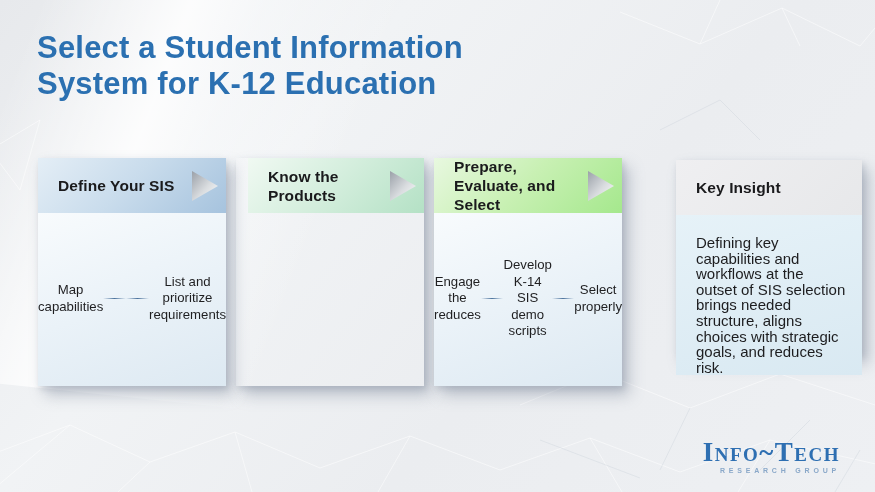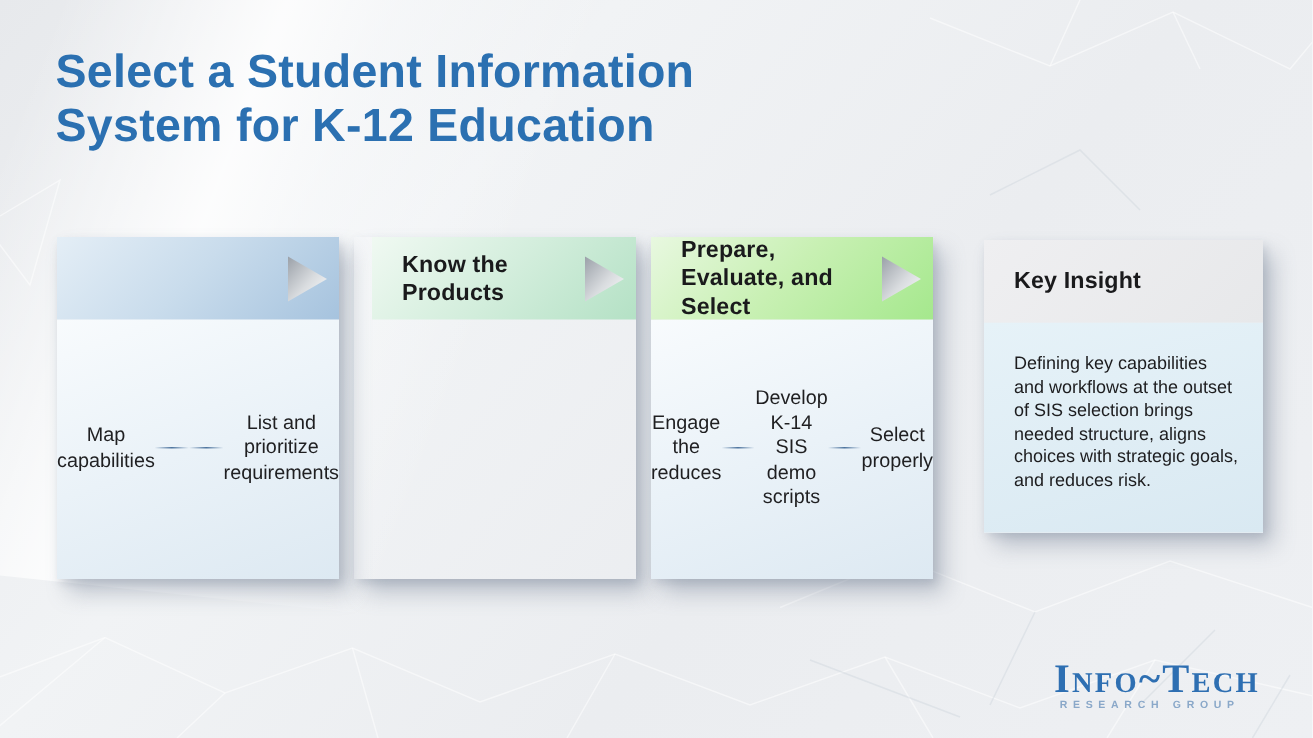--- a/index.html
+++ b/index.html
@@ -64,35 +64,35 @@
   .w100 { max-width: 102px; }
   .w120 { max-width: 120px; }
   .w130 { max-width: 132px; }
   .sep {
     height: 1px; width: calc(100% - 16px);
     background: linear-gradient(90deg, rgba(72,113,156,0) 0%, rgba(50,94,142,0.85) 50%, rgba(72,113,156,0) 100%);
   }
 
   .card-insight {
     width: 186px; height: 195px;
-    margin-left: 24px; margin-top: 2px; justify-content: space-between;
+    margin-left: 44px; margin-top: 2px; justify-content: space-between;
   }
   .insight-body {
     background: linear-gradient(165deg, #e6f2f8 0%, #d9e9f2 100%);
     display: block;
     padding: 20px 14px 0 20px;
   }
   .insight-text {
-    font-size: 12px; line-height: 15.6px;
+    font-size: 15px; line-height: 15.6px;
     color: #1d1d1f; text-align: left;
   }
 
   .logo {
     position: absolute; right: 35px; bottom: 18px;
-    text-align: left;
+    text-align: right;
   }
   .logo-main {
     font-family: "Liberation Serif", serif;
     font-variant-caps: small-caps;
     font-weight: 600;
     font-size: 27px; line-height: 28px;
     color: #2e6fb2; letter-spacing: 1.5px;
   }
   .logo-sub {
     margin-top: 1px;
@@ -119,20 +119,21 @@
     <path d="M660,130 L720,100 L760,140"></path>
   </g>
 </svg>
 
 <h1 class="page-title">Select a Student Information System for K-12 Education</h1>
 
 <div class="cards-row">
 
   <div class="card">
     <div class="card-header hdr-1">
+      <span class="hdr-text">Define Your SIS</span>
       <svg class="arrow" width="28" height="32" viewBox="0 0 28 32">
         <defs>
             <linearGradient id="ag1" x1="0" y1="0" x2="1" y2="1">
           <stop offset="0" stop-color="#9aa0a8"></stop>
               <stop offset="0.55" stop-color="#d9dcdf"></stop>
               <stop offset="1" stop-color="#fbfcfd"></stop>
         </linearGradient>
           </defs>
         <polygon points="1,1 27,16 1,31" fill="url(#ag1)"></polygon>
       </svg>

